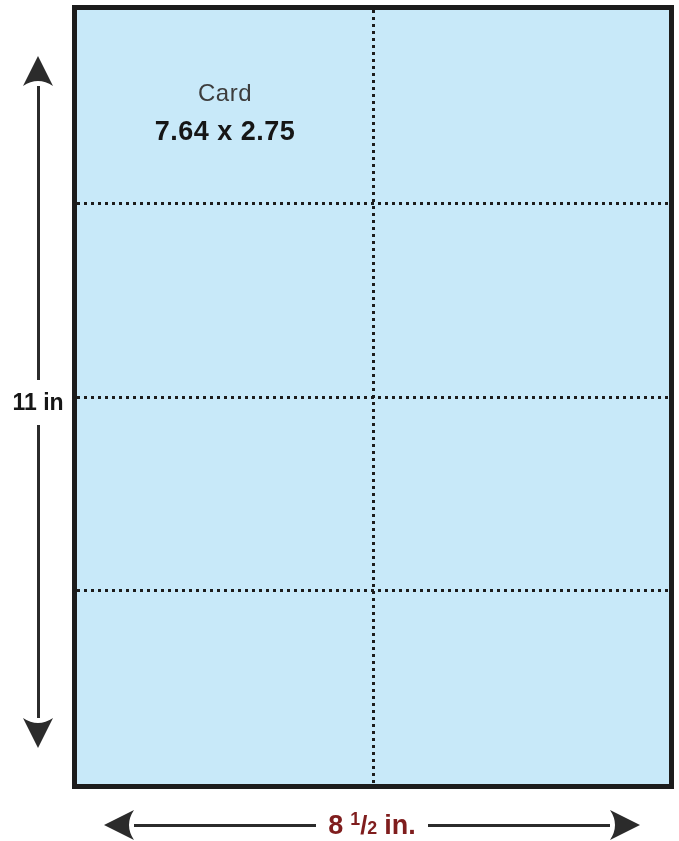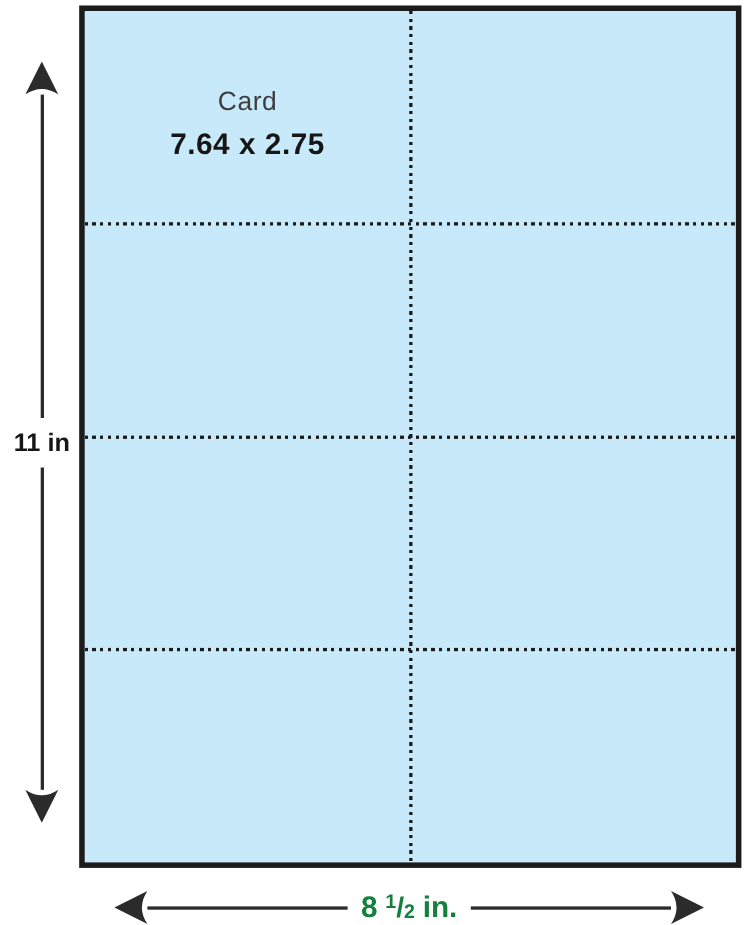--- a/index.html
+++ b/index.html
@@ -75,21 +75,21 @@
     padding:9px 0;white-space:nowrap;text-align:right;
   }
   .width-arrow{
     position:absolute;
     left:104px;top:806px;
     width:536px;height:38px;
     display:flex;align-items:center;
   }
   .hline{height:3px;flex:1;background:var(--arrow);}
   .width-label{
-    font-size:27px;font-weight:bold;color:#15803d;
+    font-size:27px;font-weight:bold;color:#7f1d1d;
     padding:0 12px;white-space:nowrap;
   }
   .width-label .frac-num{font-size:0.66em;vertical-align:0.5em;margin-left:7px;}
   .width-label .frac-slash{font-size:0.95em;}
   .width-label .frac-den{font-size:0.66em;vertical-align:-0.02em;}
   .width-label .unit{margin-left:7px;}
   .ah{display:block;flex:0 0 auto;}
 </style>
 </head>
 <body>

